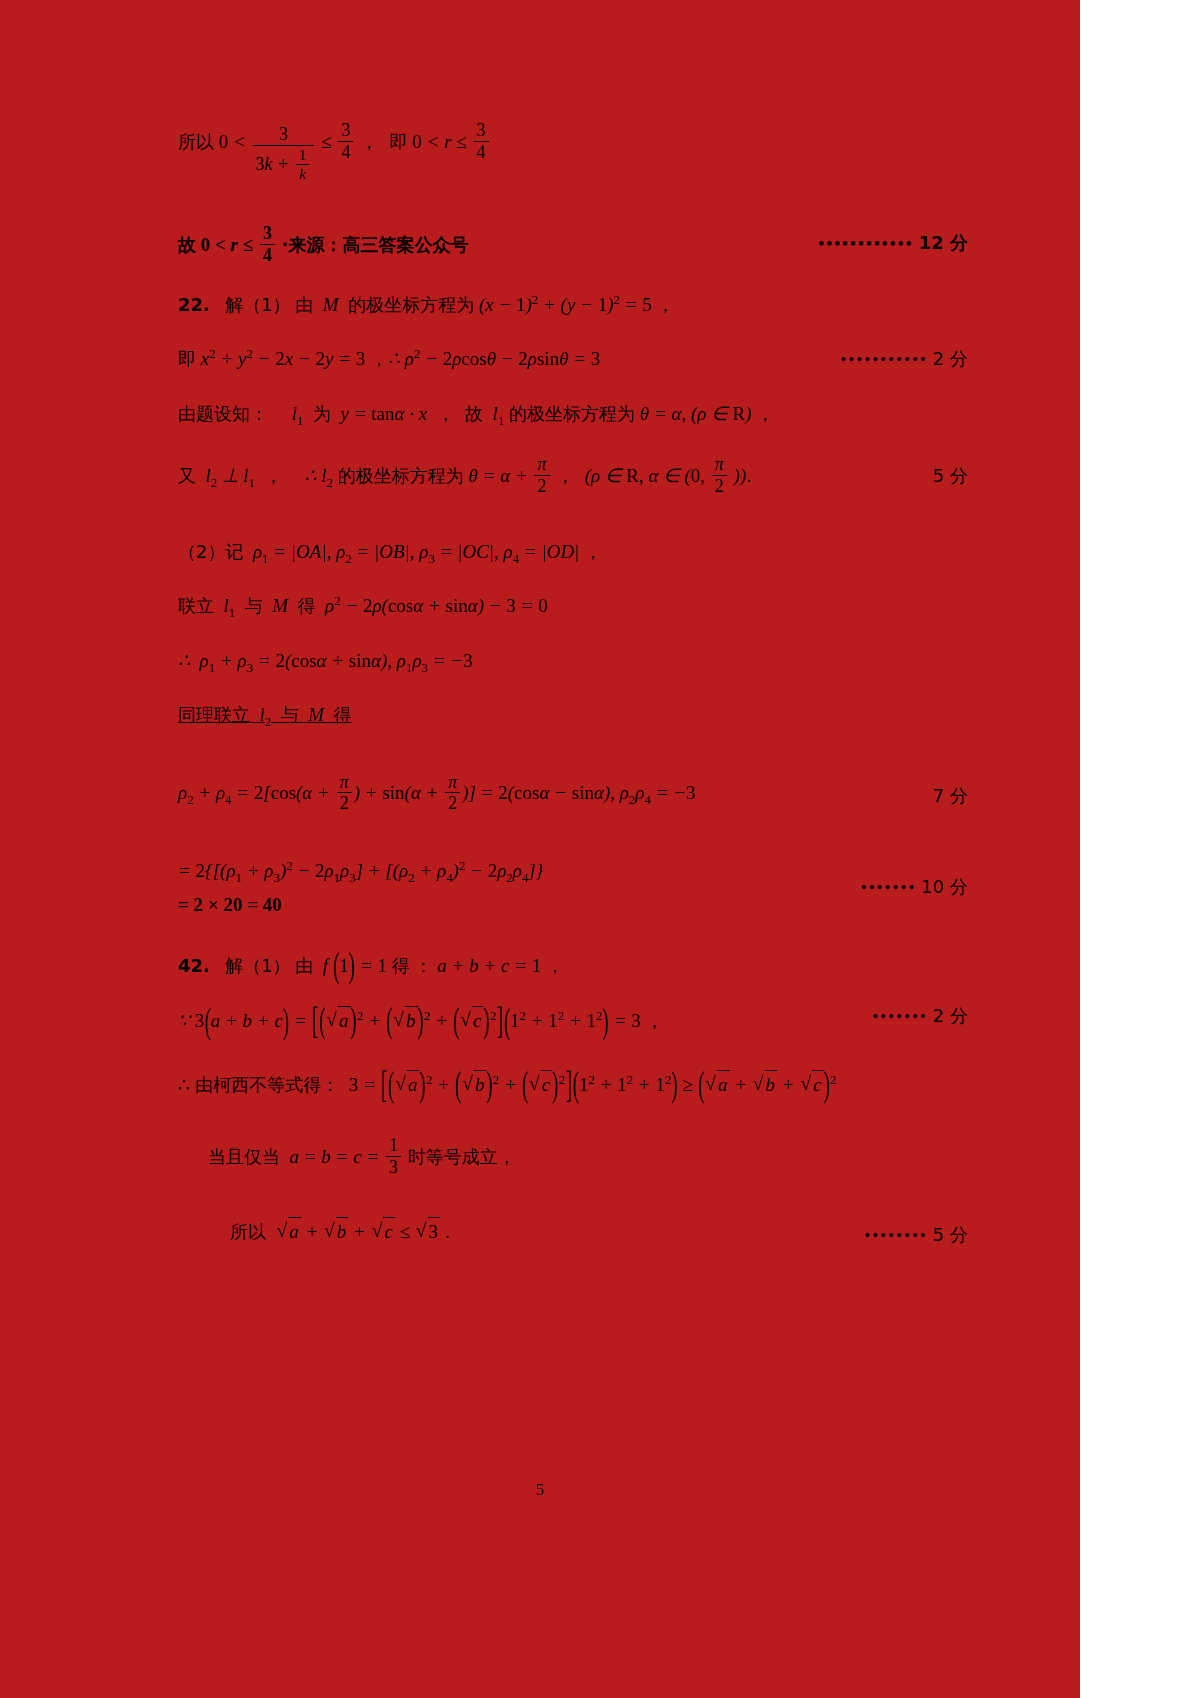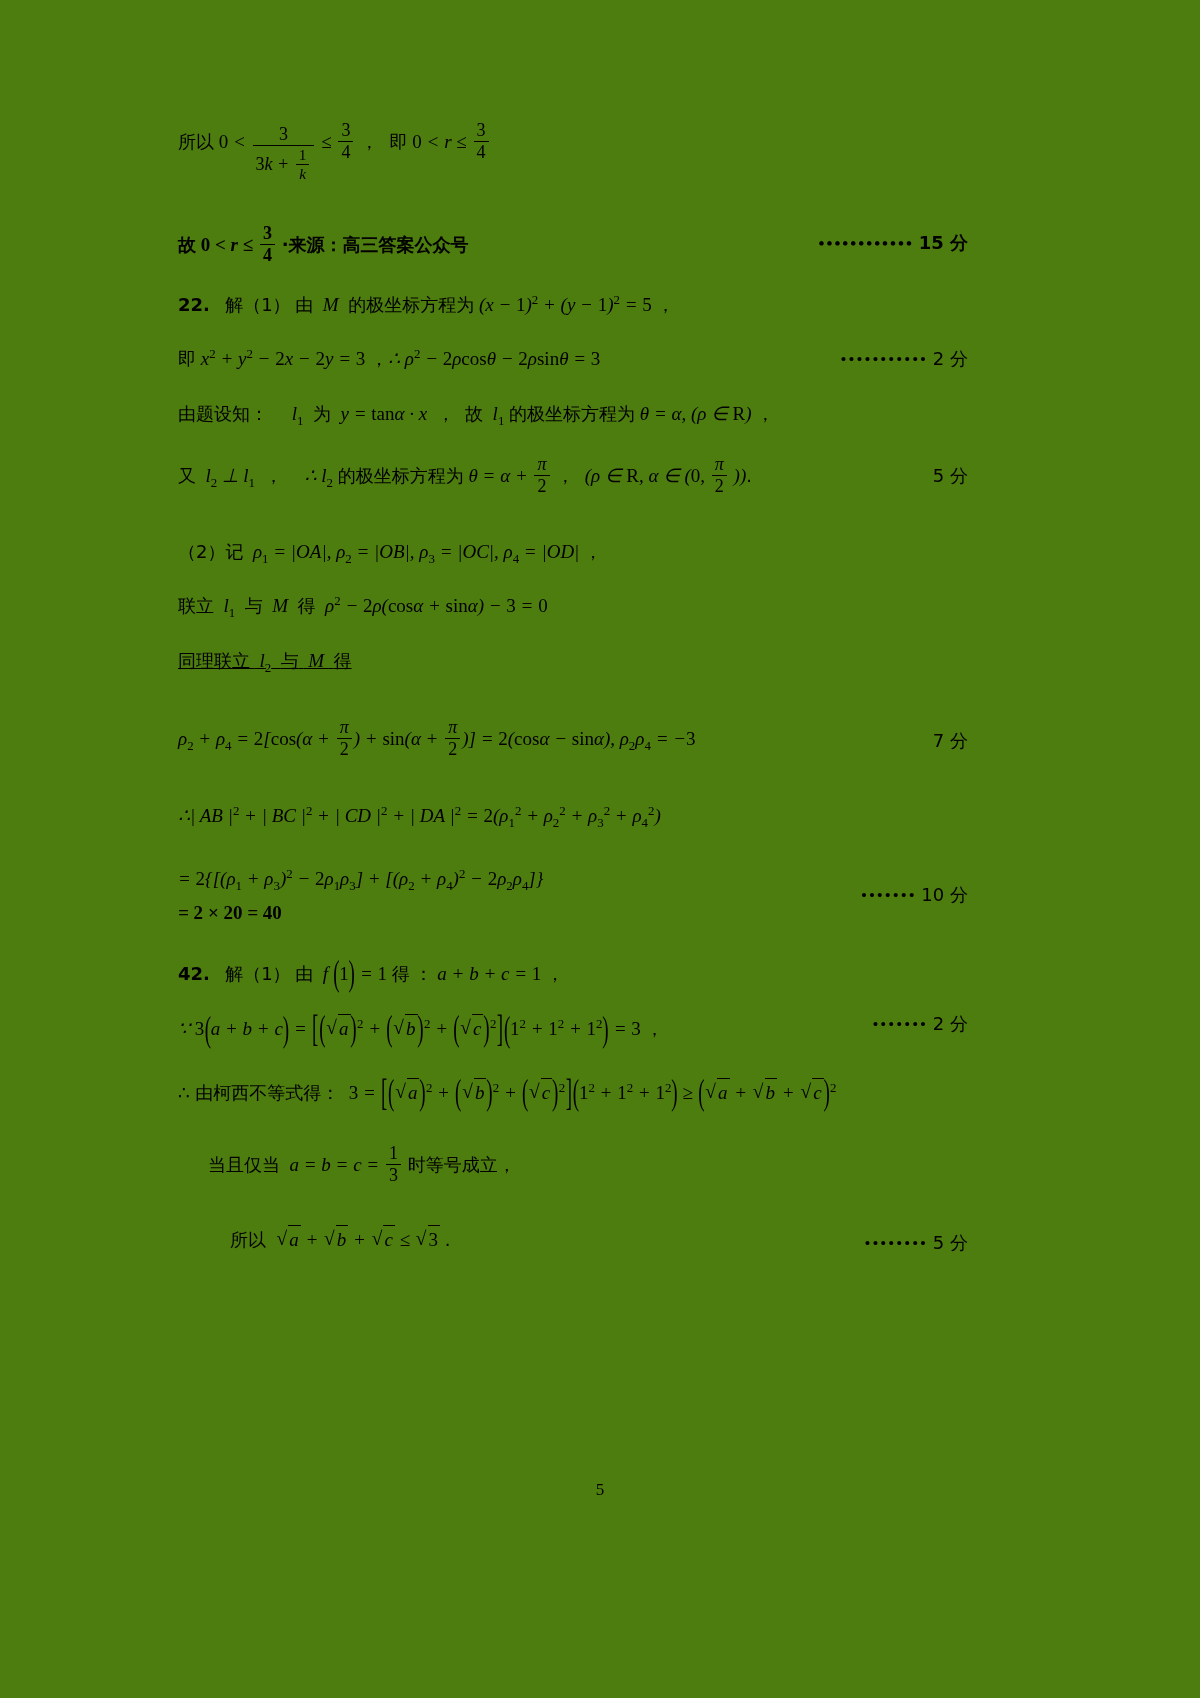--- a/index.html
+++ b/index.html
@@ -6,23 +6,23 @@
     margin: 0;
     padding: 0;
     background: #ffffff;
   }
   body {
     font-family: "Liberation Serif", serif;
     color: #000000;
   }
   .page {
     position: relative;
-    width: 1200px;
+    width: 1080px;
     height: 1698px;
-    background: #4d7c0f;
+    background: #b91c1c;
     overflow: hidden;
   }
   .content {
     position: absolute;
     left: 178px;
     top: 120px;
     width: 790px;
   }
   .line {
     position: relative;
@@ -191,21 +191,21 @@
       <span class="math">
         <span class="up">0</span> &lt; r ≤
         <span class="frac">
           <span class="num up">3</span>
           <span class="den up">4</span>
         </span>
       </span>
       <span class="cjk">·来源：高三答案公众号</span>
       <span class="marks" style="top:6px;">
         <span class="dots">••••••••••••</span>
-        <span class="cjk">15 分</span>
+        <span class="cjk">12 分</span>
       </span>
     </div>
 
     <div class="line blk row">
       <span class="cjk bold">22.</span>
       <span class="cjk">&nbsp;</span>
       <span class="cjk">解（1）</span>
       <span class="cjk">由</span>
       <span class="math">&nbsp;M&nbsp;</span>
       <span class="cjk">的极坐标方程为</span>
@@ -281,20 +281,25 @@
       <span class="cjk">联立</span>
       <span class="math">&nbsp;l<sub class="up">1</sub>&nbsp;</span>
       <span class="cjk">与</span>
       <span class="math">&nbsp;M&nbsp;</span>
       <span class="cjk">得</span>
       <span class="math">
         &nbsp;ρ<sup class="up">2</sup> − <span class="up">2</span>ρ(<span class="up">cos</span>α + <span class="up">sin</span>α) − <span class="up">3</span> = <span class="up">0</span>
       </span>
     </div>
 
+    <div class="line blk row">
+      <span class="math">
+        ∴&nbsp; ρ<sub class="up">1</sub> + ρ<sub class="up">3</sub> = <span class="up">2</span>(<span class="up">cos</span>α + <span class="up">sin</span>α), ρ<sub class="up">1</sub>ρ<sub class="up">3</sub> = −<span class="up">3</span>
+      </span>
+    </div>
 
     <div class="line blk row" style="margin-bottom:42px;text-decoration:underline;">
       <span class="cjk">同理联立</span>
       <span class="math">&nbsp;l<sub class="up">2</sub>&nbsp;</span>
       <span class="cjk">与</span>
       <span class="math">&nbsp;M&nbsp;</span>
       <span class="cjk">得</span>
     </div>
 
     <div class="line blk row" style="margin-bottom:42px;">
@@ -306,25 +311,20 @@
         <span class="frac">
           <span class="num">π</span><span class="den up">2</span>
         </span>)] = <span class="up">2</span>(<span class="up">cos</span>α − <span class="up">sin</span>α), ρ<sub class="up">2</sub>ρ<sub class="up">4</sub> = −<span class="up">3</span>
       </span>
       <span class="marks" style="top:10px;">
         <span class="dots"></span>
         <span class="cjk">7 分</span>
       </span>
     </div>
 
-    <div class="line blk row" style="margin-bottom:34px;">
-      <span class="math">
-        ∴| AB |<sup class="up">2</sup> + | BC |<sup class="up">2</sup> + | CD |<sup class="up">2</sup> + | DA |<sup class="up">2</sup> = <span class="up">2</span>(ρ<sub class="up">1</sub><sup class="up">2</sup> + ρ<sub class="up">2</sub><sup class="up">2</sup> + ρ<sub class="up">3</sub><sup class="up">2</sup> + ρ<sub class="up">4</sub><sup class="up">2</sup>)
-      </span>
-    </div>
 
     <div class="line row" style="margin-bottom:6px;">
       <span class="math">
         = <span class="up">2</span>{[(ρ<sub class="up">1</sub> + ρ<sub class="up">3</sub>)<sup class="up">2</sup> − <span class="up">2</span>ρ<sub class="up">1</sub>ρ<sub class="up">3</sub>] + [(ρ<sub class="up">2</sub> + ρ<sub class="up">4</sub>)<sup class="up">2</sup> − <span class="up">2</span>ρ<sub class="up">2</sub>ρ<sub class="up">4</sub>]}
       </span>
       <span class="marks" style="top:16px;">
         <span class="dots">•••••••</span>
         <span class="cjk">10 分</span>
       </span>
     </div>

